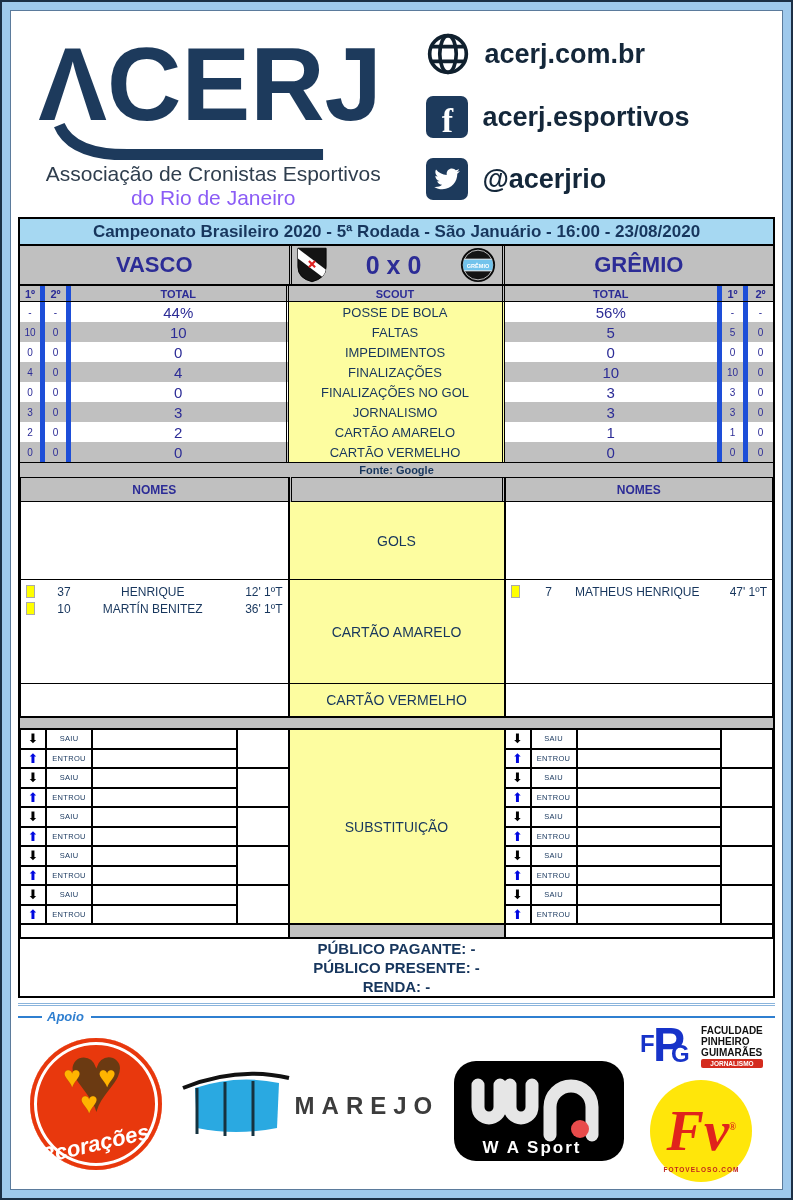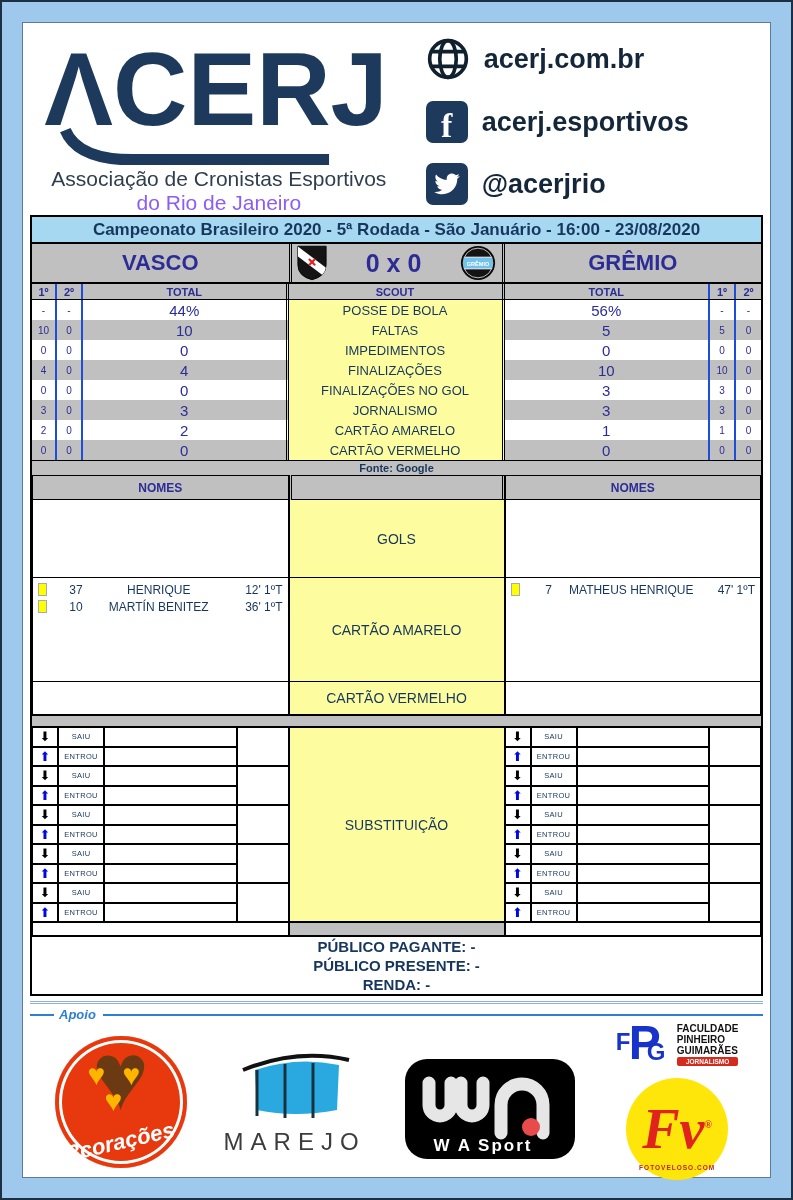--- a/index.html
+++ b/index.html
@@ -1,21 +1,21 @@
 <!DOCTYPE html>
 <html style="--navy: #17365d; --indigo: #2c2c96; --yellow: #fdfda0; --gray: #c0c0c0; --light_blue: #a6d8f2; --apoio_blue: #2f7fd0;"><head>
 <meta charset="utf-8">
 <style>
   :root{
     --navy:#17365d; --indigo:#2c2c96; --yellow:#fdfda0; --gray:#c0c0c0;
     --light_blue:#a6d8f2; --frame_blue:#9fc9ec; --apoio_blue:#2f7fd0;
   }
   *{box-sizing:border-box;}
   body{margin:0;width:793px;height:1200px;font-family:"Liberation Sans",sans-serif;background:#fff;}
-  .page{width:793px;height:1200px;background:var(--frame_blue);border:2px solid #1c2f45;padding:20px;}
+  .page{width:793px;height:1200px;background:var(--frame_blue);border:2px solid #1c2f45;padding:8px;}
   .inner{height:100%;background:#fff;border:1px solid #5b7b9c;padding:4px 7px 5px;display:flex;flex-direction:column;}
 
   
   .hdr{height:212px;display:flex;align-items:center;}
   .hdr-left{flex:1.12;display:flex;flex-direction:column;align-items:center;justify-content:center;}
   .sub1{font-size:21px;color:#2f3e4e;margin-top:2px;}
   .sub2{font-size:21px;color:#8b5cf6;}
   .hdr-right{flex:1;display:flex;flex-direction:column;justify-content:center;gap:20px;padding-left:18px;}
   .hlink{display:flex;align-items:center;gap:14px;color:#14273a;font-weight:bold;font-size:27px;text-decoration:none;}
   .sq{width:42px;height:42px;background:#1d3a5c;border-radius:7px;display:flex;align-items:center;justify-content:center;color:#fff;}
@@ -25,21 +25,21 @@
   .match{border:2px solid #000;}
   .titlebar{height:27px;background:var(--light_blue);border-bottom:2px solid #000;display:flex;align-items:center;justify-content:center;color:var(--navy);font-weight:bold;font-size:17px;}
   .scorebar{height:38px;background:var(--gray);display:grid;grid-template-columns:1fr 216px 1fr;}
   .teamname{display:flex;align-items:center;justify-content:center;font-size:22px;font-weight:bold;color:var(--indigo);}
   .scoremid{display:flex;align-items:center;justify-content:space-between;padding:0 5px;border-left:3px double #000;border-right:3px double #000;}
   .scoretext{font-size:25px;font-weight:bold;color:var(--indigo);}
 
   .stathead,.srow{display:grid;grid-template-columns:25px 26px 1fr 216px 1fr 26px 25px;}
   .stathead{height:18px;background:var(--gray);border-top:2px solid #000;border-bottom:1px solid #000;font-size:11px;font-weight:bold;color:var(--indigo);}
   .stathead>div,.srow>div{display:flex;align-items:center;justify-content:center;}
-  .c1,.c2,.c5,.c6{border-right:2px solid #1d4ed8;}
+  .c1,.c2,.c5,.c6{border-right:5px solid #1d4ed8;}
   .c3,.c4{border-right:3px double #000;}
   .srow{height:20px;background:#fff;}
   .srow.g>div{background:var(--gray);}
   .srow .c4{background:var(--yellow) !important;color:var(--navy);font-size:13px;}
   .mc{font-size:10px;color:var(--indigo);}
   .tc{font-size:15px;color:var(--indigo);}
   .fonte{height:15px;background:var(--gray);border-top:1px solid #000;display:flex;align-items:center;justify-content:center;color:var(--navy);font-weight:bold;font-size:11px;}
 
   
   .ev3{display:grid;grid-template-columns:1fr 216px 1fr;}
@@ -81,21 +81,21 @@
   .apoio .dash{width:24px;height:2px;background:var(--apoio_blue);margin-right:5px;}
   .apoio .line{flex:1;height:2px;background:var(--apoio_blue);margin-left:7px;}
   .logos{flex:1;display:flex;align-items:center;justify-content:space-around;padding:2px 6px;}
 
   .l3c{width:132px;height:132px;border-radius:50%;background:#e8380d;box-shadow:inset 0 0 0 4px #e8380d, inset 0 0 0 7px #fff;position:relative;flex:none;}
   .bigheart{position:absolute;top:-8px;left:50%;transform:translateX(-50%);font-size:96px;color:#6b3a12;line-height:1;}
   .sheart{position:absolute;font-size:30px;color:#ffb400;line-height:1;text-shadow:0 0 1px #a06000;}
   .sh1{top:24px;left:33px;} .sh2{top:24px;left:68px;} .sh3{top:50px;left:50px;}
   .l3ctext{position:absolute;bottom:13px;width:100%;text-align:center;color:#fff;font-weight:bold;font-style:italic;font-size:22px;transform:rotate(-13deg);}
 
-  .marejo{display:flex;flex-direction:column;align-items:center;}
+  .marejo{display:flex;flex-direction:row;align-items:center;font-weight:bold;}
   .marejotext{font-size:24px;letter-spacing:7px;color:#3c3c3c;margin-top:4px;}
 
   .rightstack{display:flex;flex-direction:column;align-items:center;gap:8px;}
   .fpg{display:flex;align-items:flex-start;gap:5px;}
   .fpgletters{position:relative;width:56px;height:46px;color:#1733c9;font-weight:bold;flex:none;}
   .fpgF{position:absolute;left:0;top:4px;font-size:24px;}
   .fpgP{position:absolute;left:13px;top:-9px;font-size:48px;}
   .fpgG{position:absolute;left:31px;top:14px;font-size:24px;}
   .fpgtext{display:flex;flex-direction:column;gap:1px;}
   .fpgline{font-size:10px;font-weight:900;color:#111;line-height:10px;}

